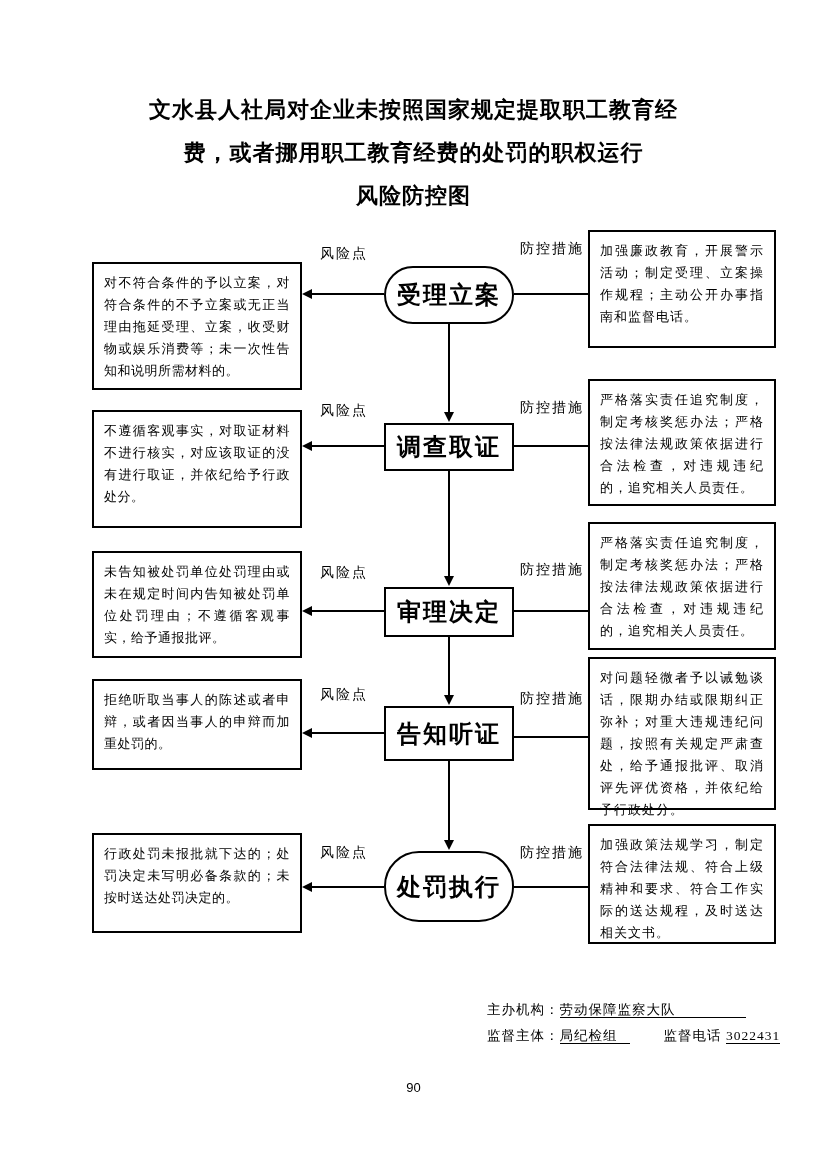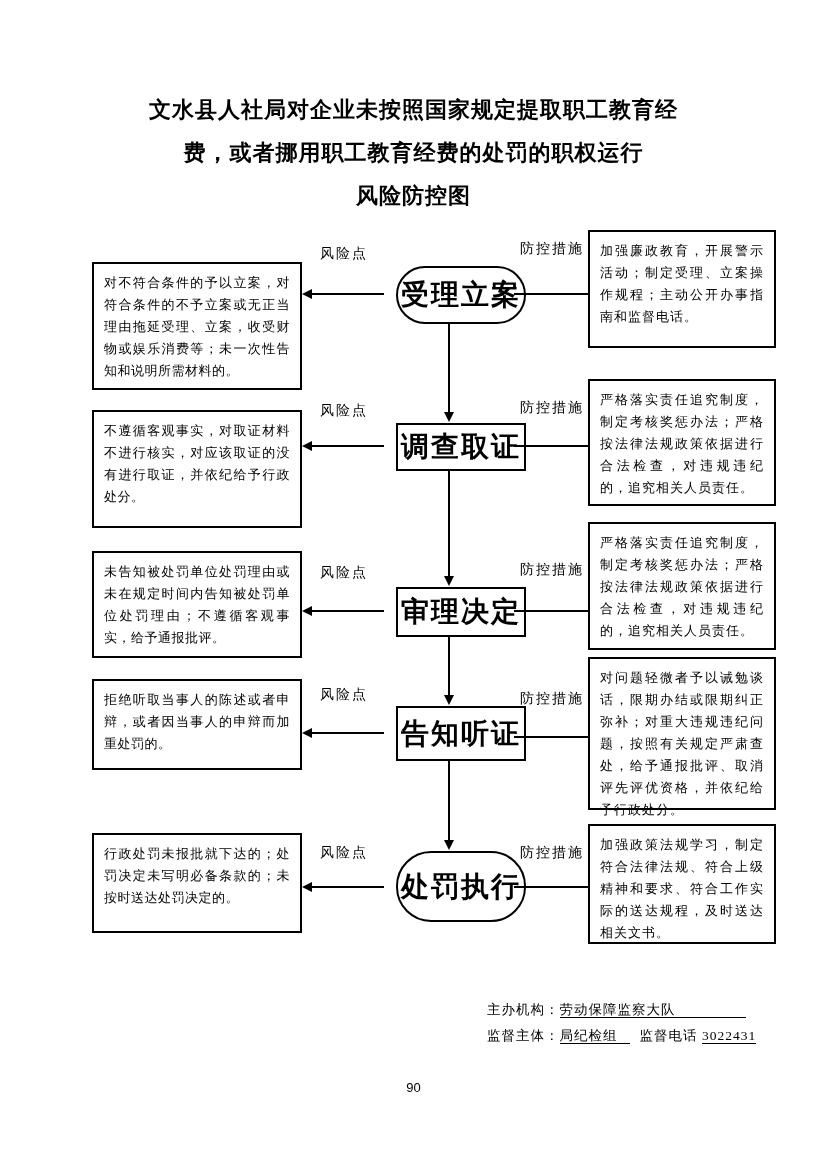--- a/index.html
+++ b/index.html
@@ -18,24 +18,24 @@
   
   .tbox {
     position:absolute; border:2px solid #000; background:#fff;
     font-size:13px; line-height:22px; padding:8px 10px;
     text-align:justify; text-justify:inter-character; letter-spacing:0.5px;
   }
   .tbox-left  { left:92px;  width:210px; }
   .tbox-right { left:588px; width:188px; letter-spacing:1px; }
   
   .node {
-    position:absolute; left:396px; width:130px;
+    position:absolute; left:384px; width:130px;
     border:2px solid #000; background:#fff;
     display:flex; align-items:center; justify-content:center;
-    font-size:28px; font-weight:700; letter-spacing:2px;
+    font-size:24px; font-weight:700; letter-spacing:2px;
   }
   .node.stadium { border-radius:29px; }
   
   .flabel {
     position:absolute; font-size:14px; letter-spacing:2px;
   }
   
   .hline { position:absolute; height:2px; background:#000; }
   .vline { position:absolute; width:2px;  background:#000; }
   .ah-left  { position:absolute; width:0; height:0;
@@ -146,19 +146,19 @@
   <div class="ah-right" style="left:592px; top:882px"></div>
   <div class="tbox tbox-right" style="top:824px; height:120px">
     <span>加强政策法规学习，制定符合法律法规、符合上级精神和要求、符合工作实际的送达规程，及时送达相关文书。</span>
   </div>
 
   <div class="footer">
     <div>
       <span>主办机构：</span><span class="u" style="padding-right:70px">劳动保障监察大队</span>
     </div>
     <div>
-      <span>监督主体：</span><span class="u" style="padding-right:12px">局纪检组</span><span style="margin-left:10px">监督电话</span>&nbsp;<span class="u">3022431</span>
+      <span>监督主体：</span><span class="u" style="padding-right:12px">局纪检组</span><span style="margin-left:34px">监督电话</span>&nbsp;<span class="u">3022431</span>
     </div>
   </div>
 
   <div class="pageno">90</div>
 
 </div>
 
 </body></html>

